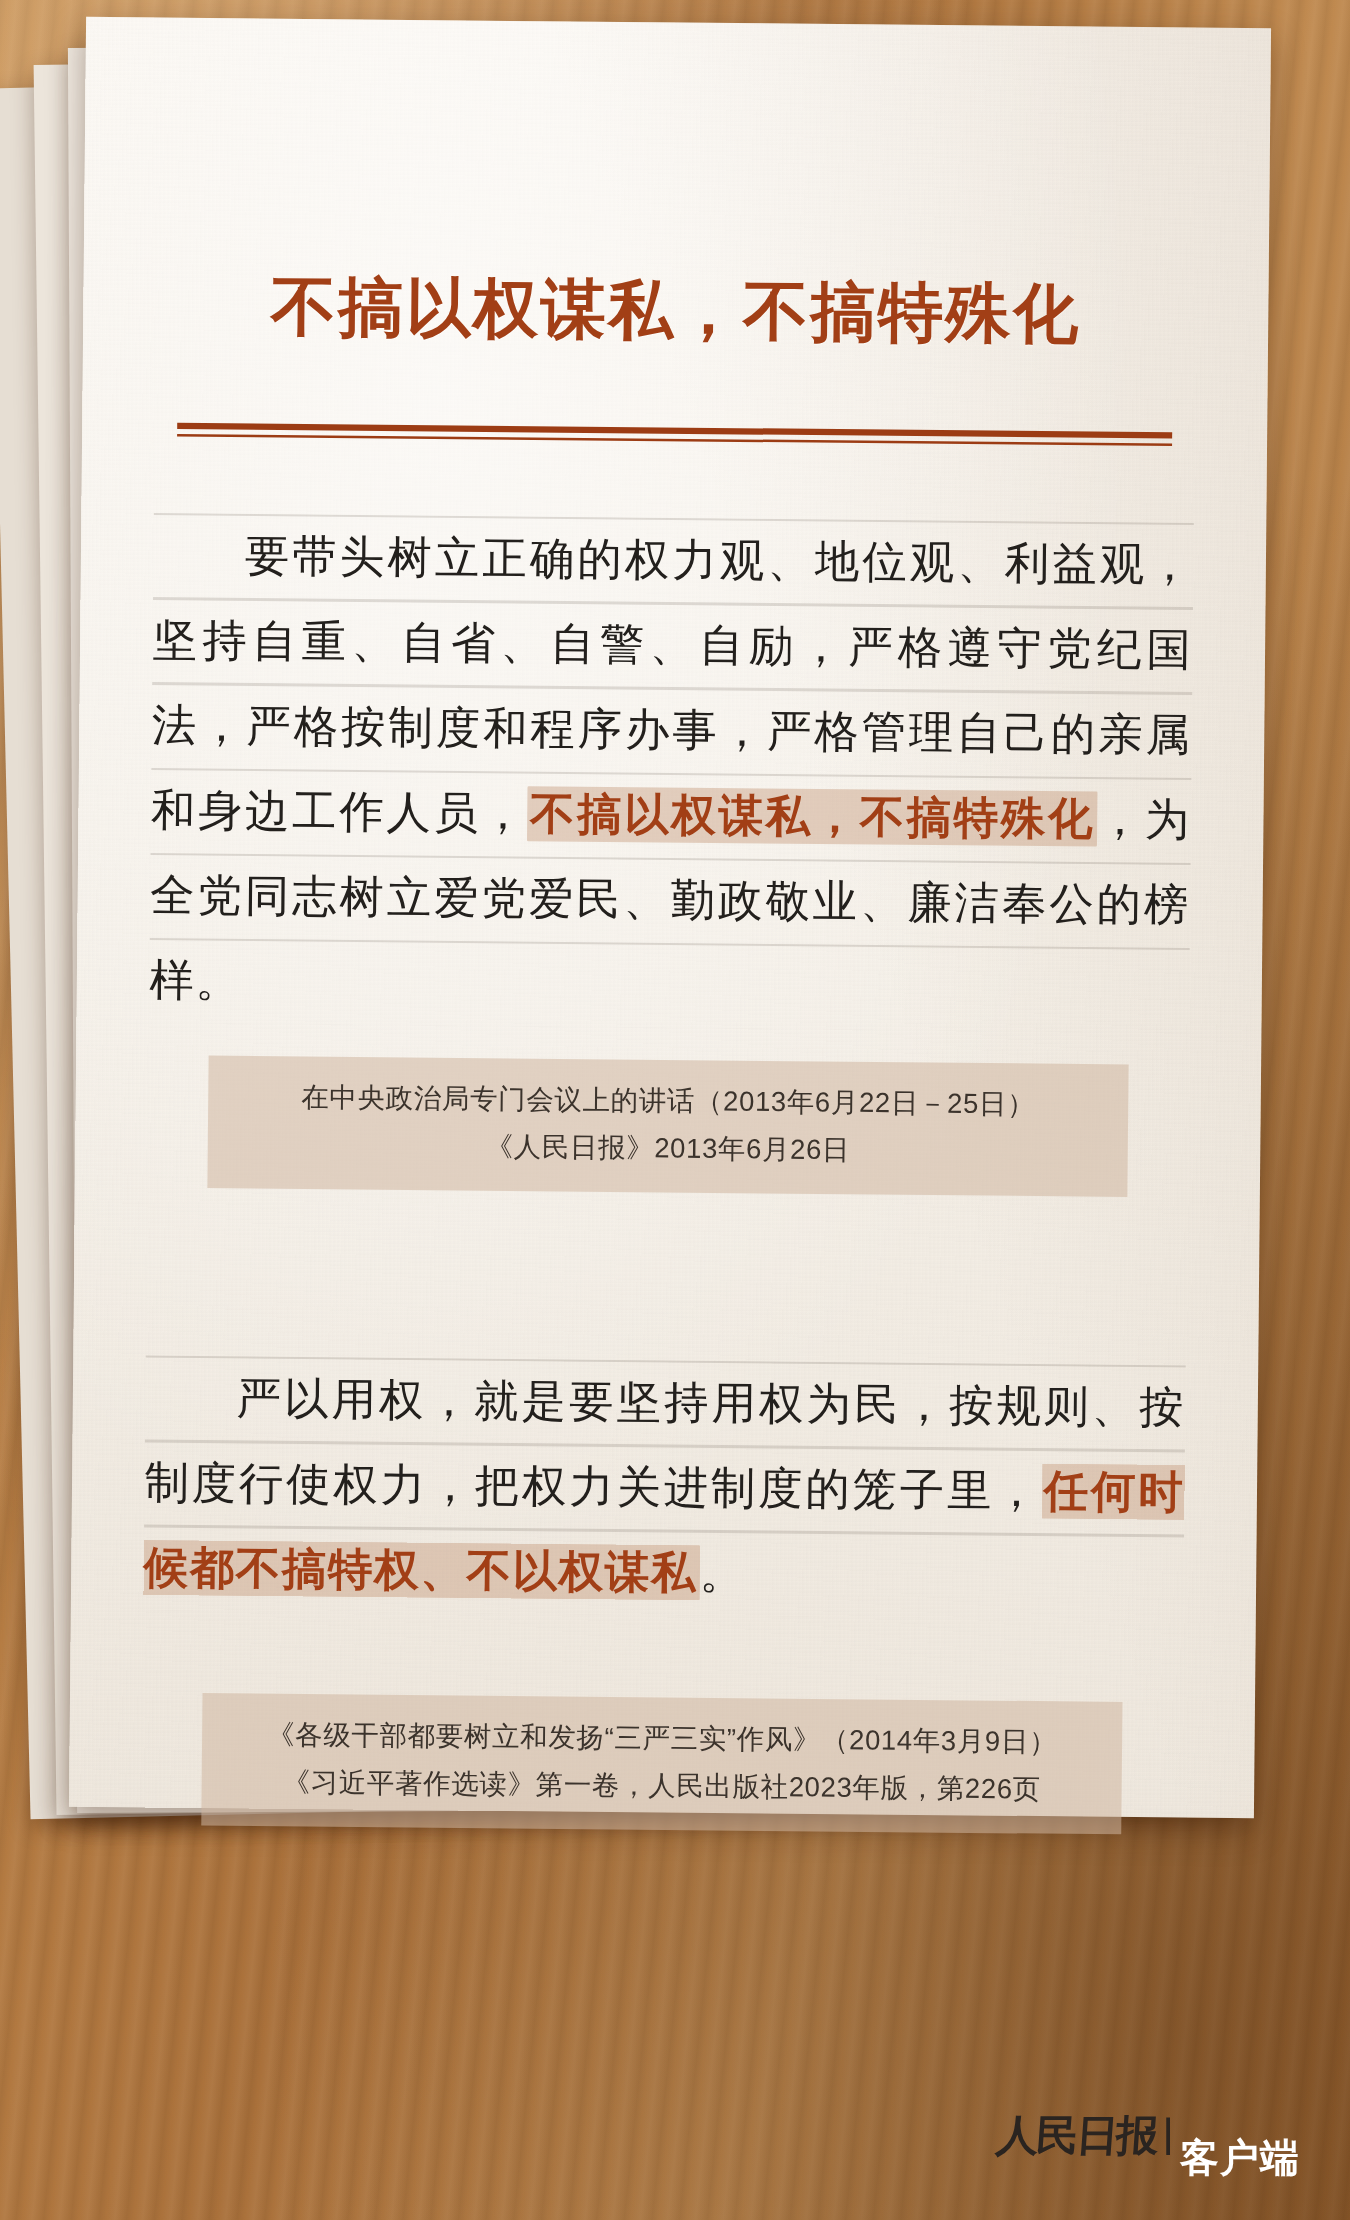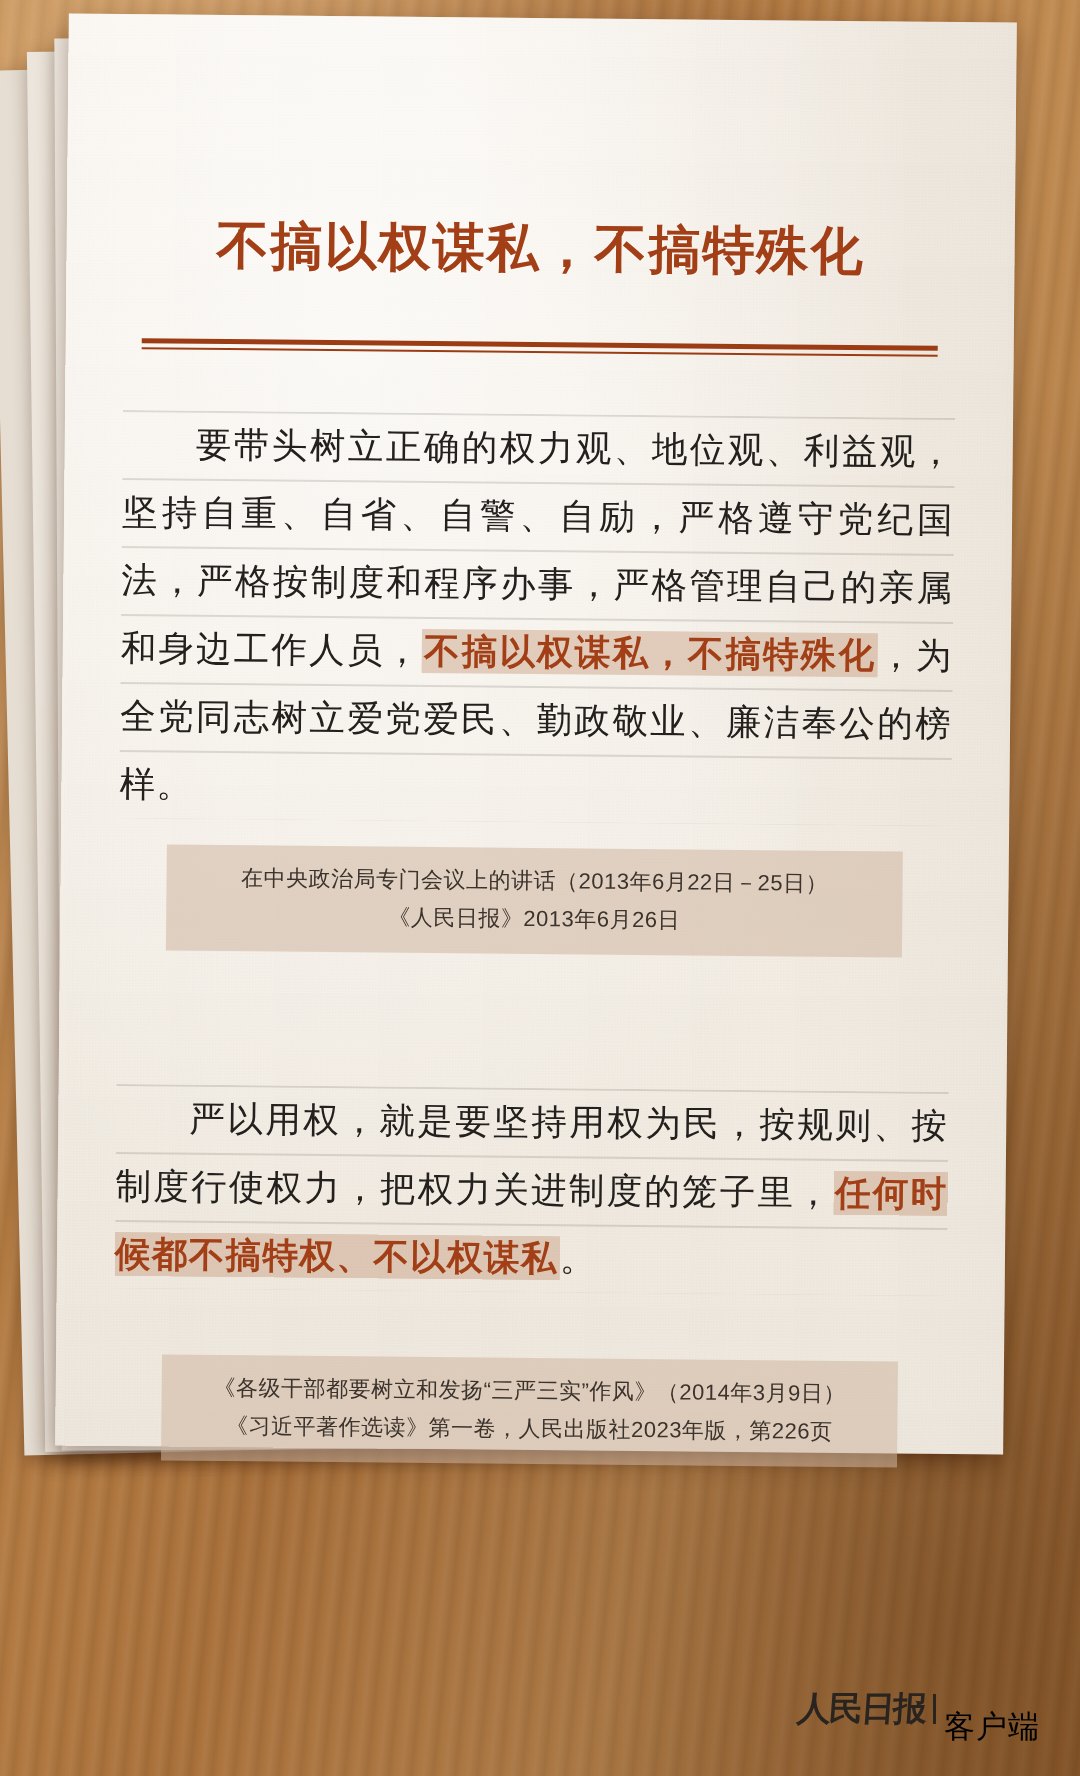--- a/index.html
+++ b/index.html
@@ -171,22 +171,22 @@
     transform: skewX(-4deg);
   }
   .footer .bar {
     width: 3px;
     height: 30px;
     background: #2a2420;
   }
   .footer .kehu {
     font-family: "Liberation Sans", sans-serif;
     font-size: 31px;
-    font-weight: normal;
-    color: #000000;
+    font-weight: bold;
+    color: #ffffff;
     letter-spacing: 1px;
     margin-top: 36px;
   }
 </style>
 </head>
 <body>
 
 <div class="desk"></div>
 
 <div class="sheet s1"></div>

